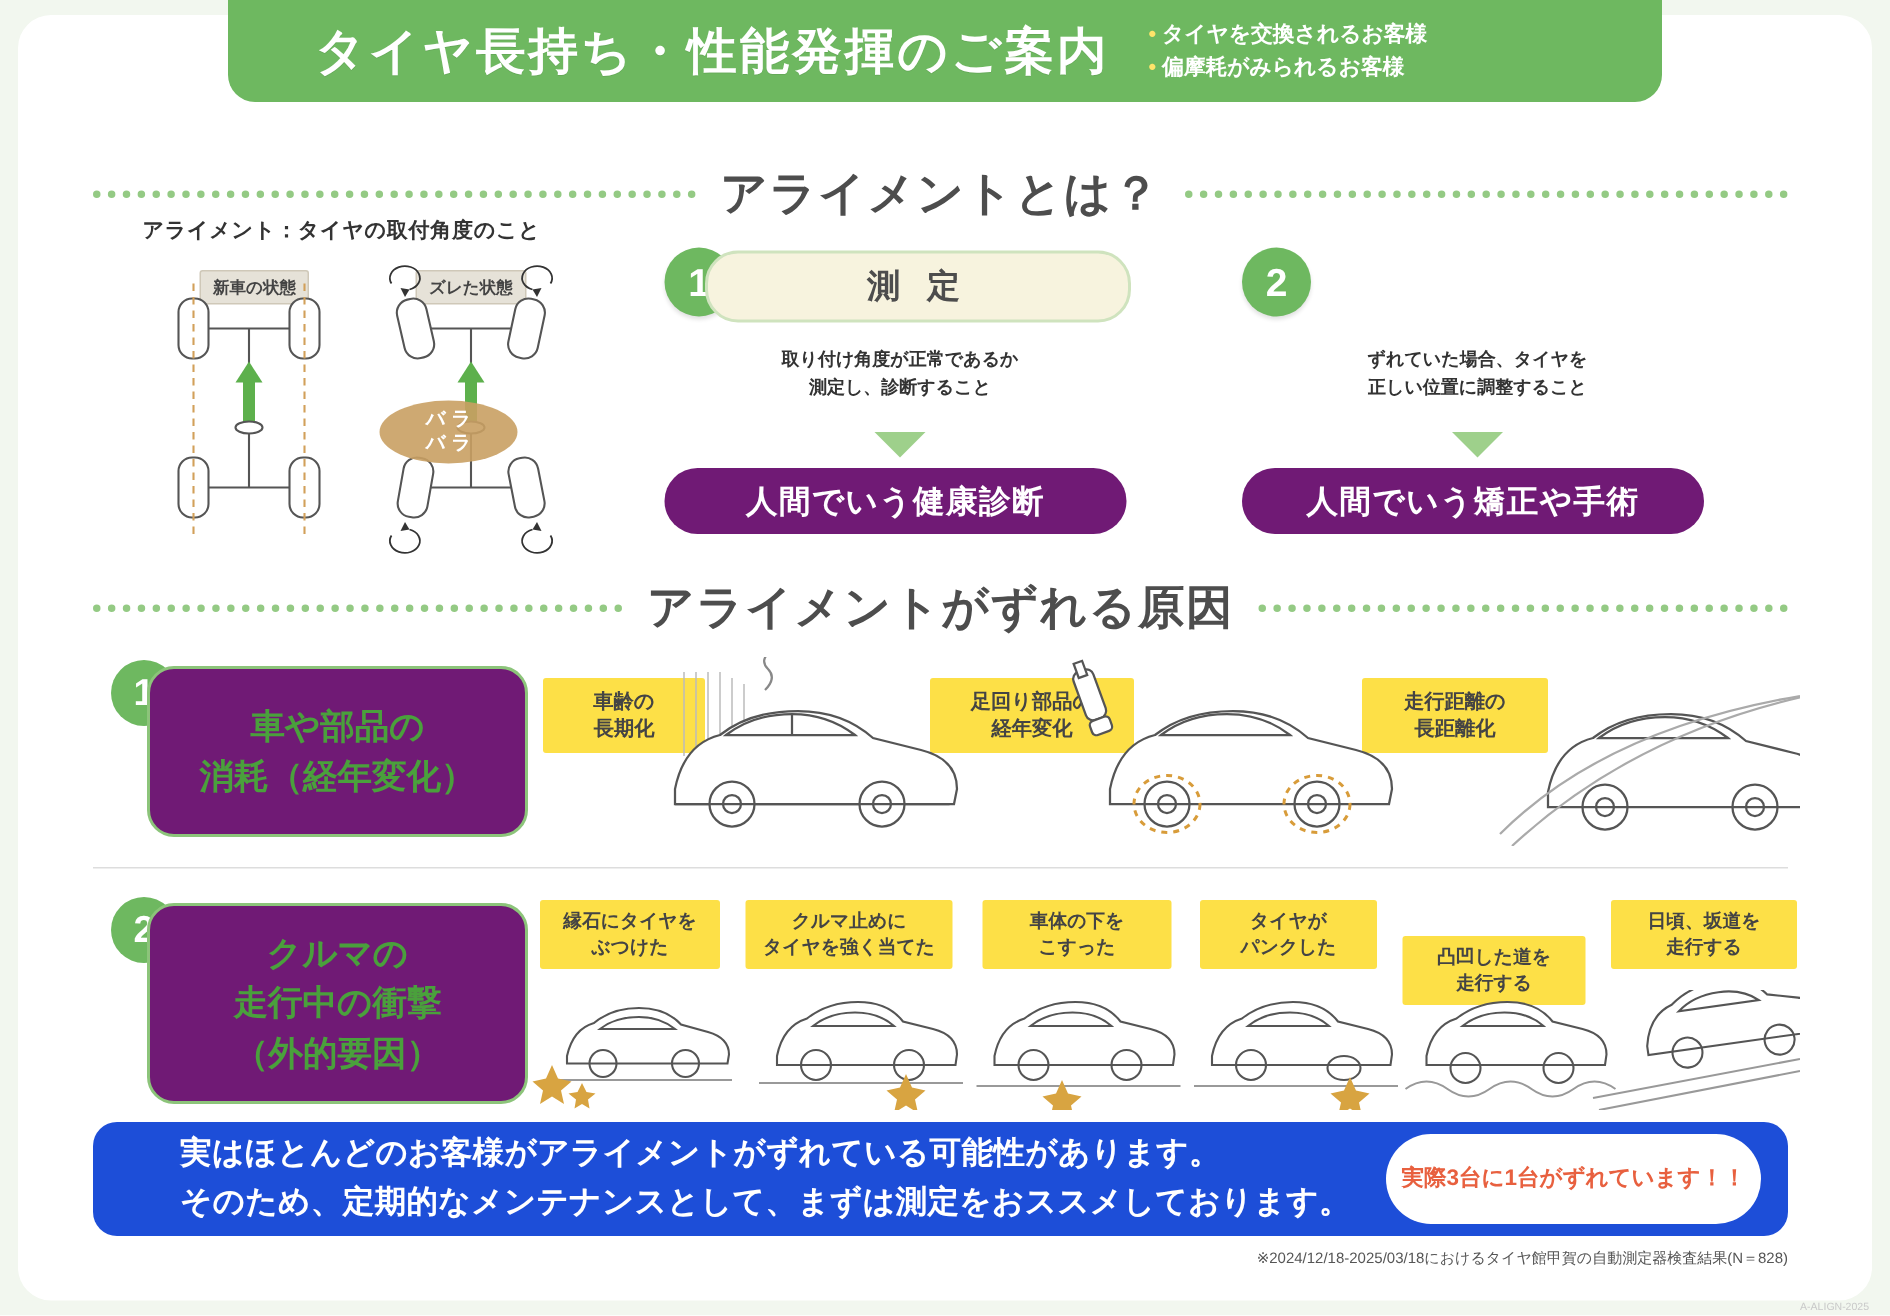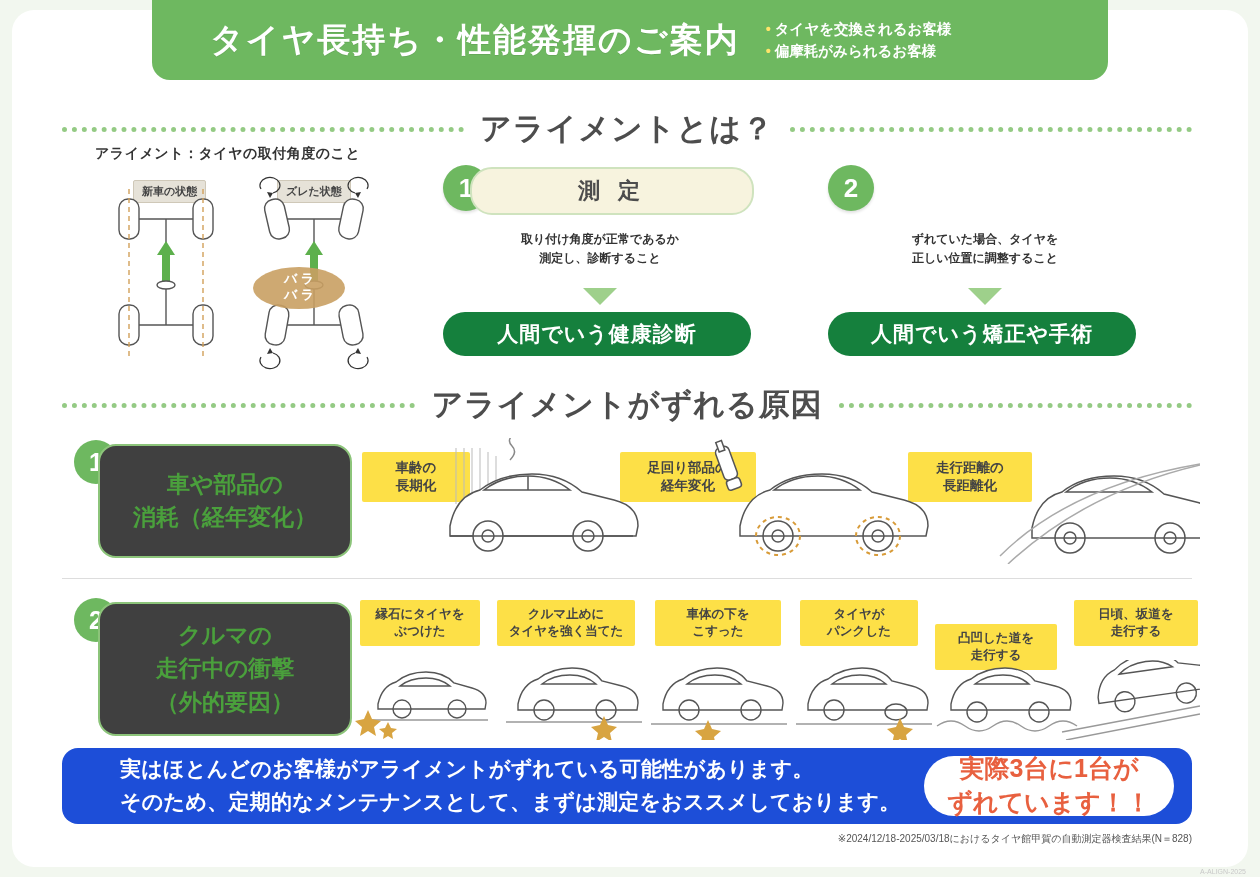--- a/index.html
+++ b/index.html
@@ -14,21 +14,21 @@
     background:#f2f7ef;
     box-sizing:border-box;
   }
   .inner-card{
     position:absolute;left:12px;top:10px;width:1236px;height:857px;
     background:#ffffff;border-radius:22px;
   }
 
   
   .header-band{
-    position:absolute;left:152px;top:0;width:956px;height:80px;
+    position:absolute;left:152px;top:0;width:956px;height:68px;
     background:#6eb860;border-radius:0 0 18px 18px;
     display:flex;align-items:center;
   }
   .header-title{
     color:#ffffff;font-size:33px;font-weight:bold;letter-spacing:2px;
     margin-left:58px;
     text-shadow:0 1px 0 rgba(0,0,0,.08);
   }
   .header-bullets{
     margin-left:26px;color:#ffffff;font-size:14.5px;font-weight:bold;line-height:1.55;
@@ -72,33 +72,33 @@
     box-shadow:0 2px 3px rgba(0,0,0,.12);
   }
   .step-desc{
     position:absolute;text-align:center;font-size:12px;color:#333;line-height:1.6;font-weight:bold;
   }
   .arrow-down{
     position:absolute;width:0;height:0;border-left:17px solid transparent;border-right:17px solid transparent;
     border-top:17px solid #9ed08b;
   }
   .orange-pill{
-    position:absolute;height:44px;border-radius:22px;background:#15803d;
+    position:absolute;height:44px;border-radius:22px;background:#701a75;
     display:flex;align-items:center;justify-content:center;
     color:#fff;font-size:21px;font-weight:bold;letter-spacing:1px;
   }
 
   
   .cause-num{
     position:absolute;width:44px;height:44px;border-radius:50%;
     background:#6eb860;color:#fff;font-size:25px;font-weight:bold;
     display:flex;align-items:center;justify-content:center;
   }
   .cause-box{
-    position:absolute;border-radius:18px;background:#404040;border:2px solid #8cc47a;
+    position:absolute;border-radius:18px;background:#701a75;border:2px solid #8cc47a;
     display:flex;align-items:center;justify-content:center;text-align:center;
     color:#4aa03c;font-size:23px;font-weight:bold;line-height:1.45;
   }
   .label-tag{
     position:absolute;background:#fde047;color:#444;font-size:13.5px;font-weight:bold;
     text-align:center;line-height:1.35;padding:7px 6px;border-radius:2px;
   }
   .label-tag.small{font-size:12.5px;padding:6px 4px;}
   .divider{
     position:absolute;left:62px;width:1130px;height:1px;background:#ddd;
@@ -107,22 +107,22 @@
   
   .footer{
     position:absolute;left:62px;top:748px;width:1130px;height:76px;border-radius:16px;
     background:#1d4ed8;display:flex;align-items:center;
   }
   .footer-text{
     color:#fff;font-size:21px;font-weight:bold;line-height:1.55;margin-left:58px;letter-spacing:.3px;
   }
   .footer-badge{
     position:absolute;right:18px;top:8px;width:250px;height:60px;border-radius:30px;
-    background:#fff;display:flex;flex-direction:column;align-items:center;justify-content:center;
-    color:#e8603f;font-size:25px;font-weight:bold;line-height:1.35;
+    background:#fff;display:flex;flex-direction:row;align-items:center;justify-content:center;
+    color:#e8603f;font-size:15px;font-weight:bold;line-height:1.35;
   }
   .footnote{
     position:absolute;left:62px;top:832px;width:1130px;text-align:right;
     font-size:10px;color:#555;
   }
   .corner-note{
     position:absolute;right:14px;bottom:2px;font-size:7px;color:#c9c9c9;
   }
   svg{display:block;}
 </style>

